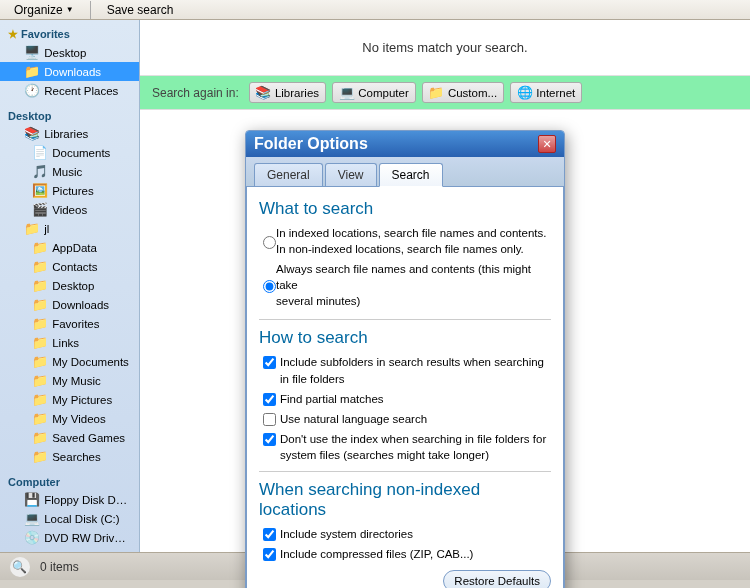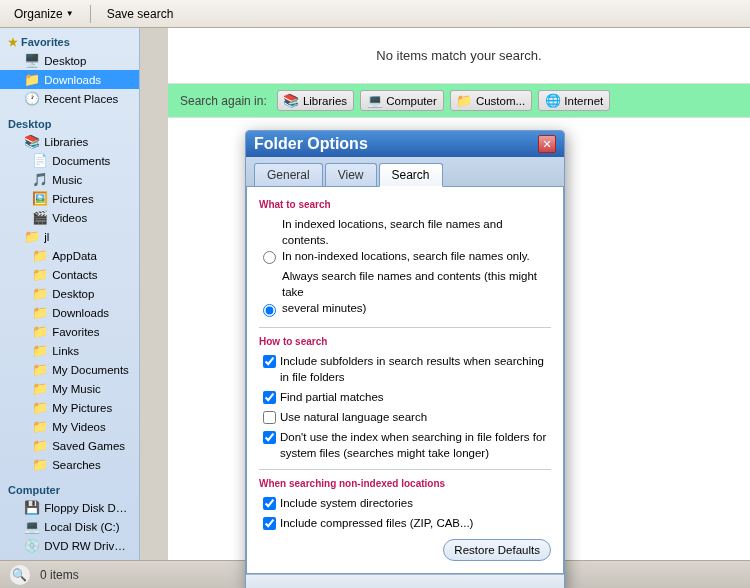--- a/index.html
+++ b/index.html
@@ -14,41 +14,40 @@
     }
 
     
     .toolbar {
       background: linear-gradient(to bottom, #f5f3ee, #e8e4dc);
       border-bottom: 1px solid #b0a898;
       padding: 3px 8px;
       display: flex;
       align-items: center;
       gap: 8px;
-      height: 28px;
+      height: 20px;
     }
     .toolbar-btn {
       display: flex;
       align-items: center;
       gap: 3px;
       padding: 2px 6px;
       background: transparent;
       border: none;
       font-size: 12px;
       cursor: pointer;
       color: #000;
     }
     .chevron-down { font-size: 8px; }
     .toolbar-separator { width: 1px; height: 18px; background: #aaa; margin: 0 2px; }
 
     
     .main-layout {
       display: flex;
       height: calc(588px - 28px - 28px);
-      gap: 28px;
     }
 
     
     .sidebar {
       width: 140px;
       background: linear-gradient(to bottom, #dce8f5, #c8d8ed);
       border-right: 1px solid #a0b8d0;
       overflow-y: auto;
       overflow-x: hidden;
       padding: 4px 0;
@@ -211,30 +210,29 @@
       margin-bottom: -1px;
       z-index: 1;
     }
     .dialog-content {
       background: white;
       padding: 12px;
       border: 1px solid #7a9cc8;
       border-top: none;
     }
     .section-label {
-      font-size: 10px;
-      font-weight: bold;
+      font-size: 17px;
+      font-weight: normal;
       margin-bottom: 6px;
-      color: #be185d;
+      color: #0369a1;
     }
     .radio-group { margin-bottom: 10px; padding-left: 4px; }
     .radio-item {
       display: flex;
-      align-items: flex-end;
-      gap: 6px;
+      align-items: center;
       margin-bottom: 4px;
     }
     .radio-item input[type="radio"] { margin-top: 2px; flex-shrink: 0; }
     .radio-label { font-size: 11.5px; line-height: 1.4; }
     .section-divider {
       border: none;
       border-top: 1px solid #ccc;
       margin: 8px 0;
     }
     .checkbox-group { padding-left: 4px; }

